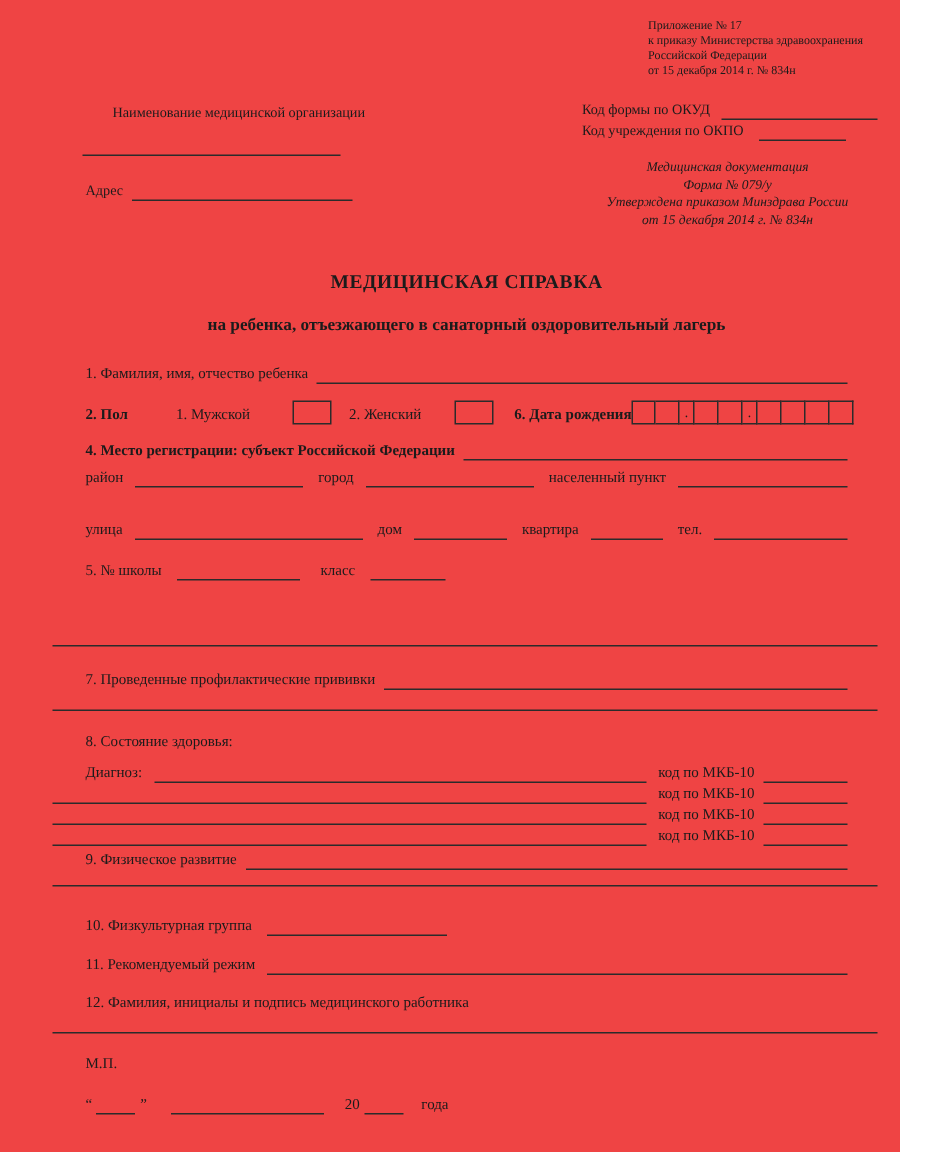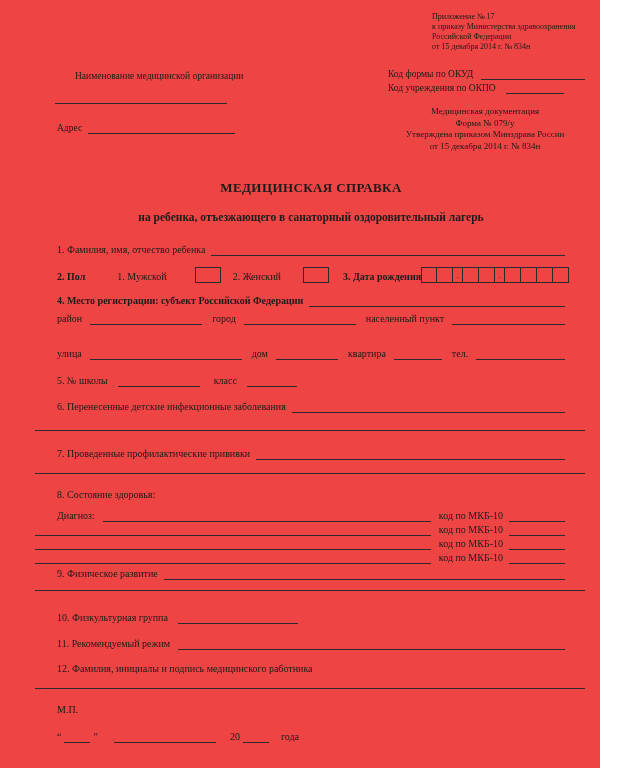--- a/index.html
+++ b/index.html
@@ -15,21 +15,21 @@
     display:flex;align-items:flex-end;
     font-size:10px;line-height:13px;white-space:nowrap;
   }
   .ln{border-bottom:1px solid #2b2b2b;height:11px;display:inline-block;flex:0 0 auto;}
   .fill{flex:1 1 auto;}
   .hline{position:absolute;border-top:1px solid #2b2b2b;height:0;}
   .annex{font-size:8px;line-height:10px;}
   .annex span{display:block;}
   .smalltext{font-size:9.5px;line-height:12px;}
   .docinfo{font-size:9px;line-height:11.5px;text-align:center;}
-  .docinfo span{display:block;}
+  .docinfo span{display:block;font-style:italic;}
   .title{left:57px;right:35px;text-align:center;font-size:13px;letter-spacing:.4px;font-weight:bold;}
   .subtitle{left:57px;right:35px;text-align:center;font-size:11.5px;font-weight:bold;}
   .cb{width:24px;height:14px;border:1px solid #2b2b2b;display:inline-block;flex:0 0 auto;}
   .dstrip{display:flex;align-items:flex-end;flex:0 0 auto;}
   .dc{box-sizing:border-box;width:16px;height:16px;border:1px solid #2b2b2b;border-left:none;display:inline-block;}
   .dc.first{border-left:1px solid #2b2b2b;}
   .dsep{box-sizing:border-box;width:10px;height:16px;border:1px solid #2b2b2b;border-left:none;
         text-align:center;font-size:9px;line-height:15px;}
 </style>
 </head>
@@ -75,21 +75,21 @@
     <span>1. Фамилия, имя, отчество ребенка</span>
     <span class="ln fill" style="margin-left:5px;"></span>
   </div>
 
   <div class="row" style="top:267px;">
     <span class="b">2. Пол</span>
     <span style="margin-left:32px;">1. Мужской</span>
     <span class="cb" style="margin-left:28px;"></span>
     <span style="margin-left:12px;">2. Женский</span>
     <span class="cb" style="margin-left:22px;"></span>
-    <span class="b" style="margin-left:14px;">3. Дата рождения</span>
+    <span class="b" style="margin-left:14px;">6. Дата рождения</span>
     <span class="dstrip" style="margin-left:auto;">
       <span class="dc first"></span>
       <span class="dc"></span>
       <span class="dsep">.</span>
       <span class="dc"></span>
       <span class="dc"></span>
       <span class="dsep">.</span>
       <span class="dc"></span>
       <span class="dc"></span>
       <span class="dc"></span>
@@ -120,24 +120,20 @@
     <span class="ln fill" style="margin-left:8px;"></span>
   </div>
 
   <div class="row" style="top:374px;">
     <span>5. № школы</span>
     <span class="ln" style="width:82px;margin-left:10px;"></span>
     <span style="margin-left:14px;">класс</span>
     <span class="ln" style="width:50px;margin-left:10px;"></span>
   </div>
 
-  <div class="row" style="top:400px;">
-    <span>6. Перенесенные детские инфекционные заболевания</span>
-    <span class="ln fill" style="margin-left:6px;"></span>
-  </div>
   <div class="hline" style="left:35px;top:430px;width:550px;"></div>
 
   <div class="row" style="top:447px;">
     <span>7. Проведенные профилактические прививки</span>
     <span class="ln fill" style="margin-left:6px;"></span>
   </div>
   <div class="hline" style="left:35px;top:473px;width:550px;"></div>
 
   <div class="row" style="top:488px;">
     <span>8. Состояние здоровья:</span>

